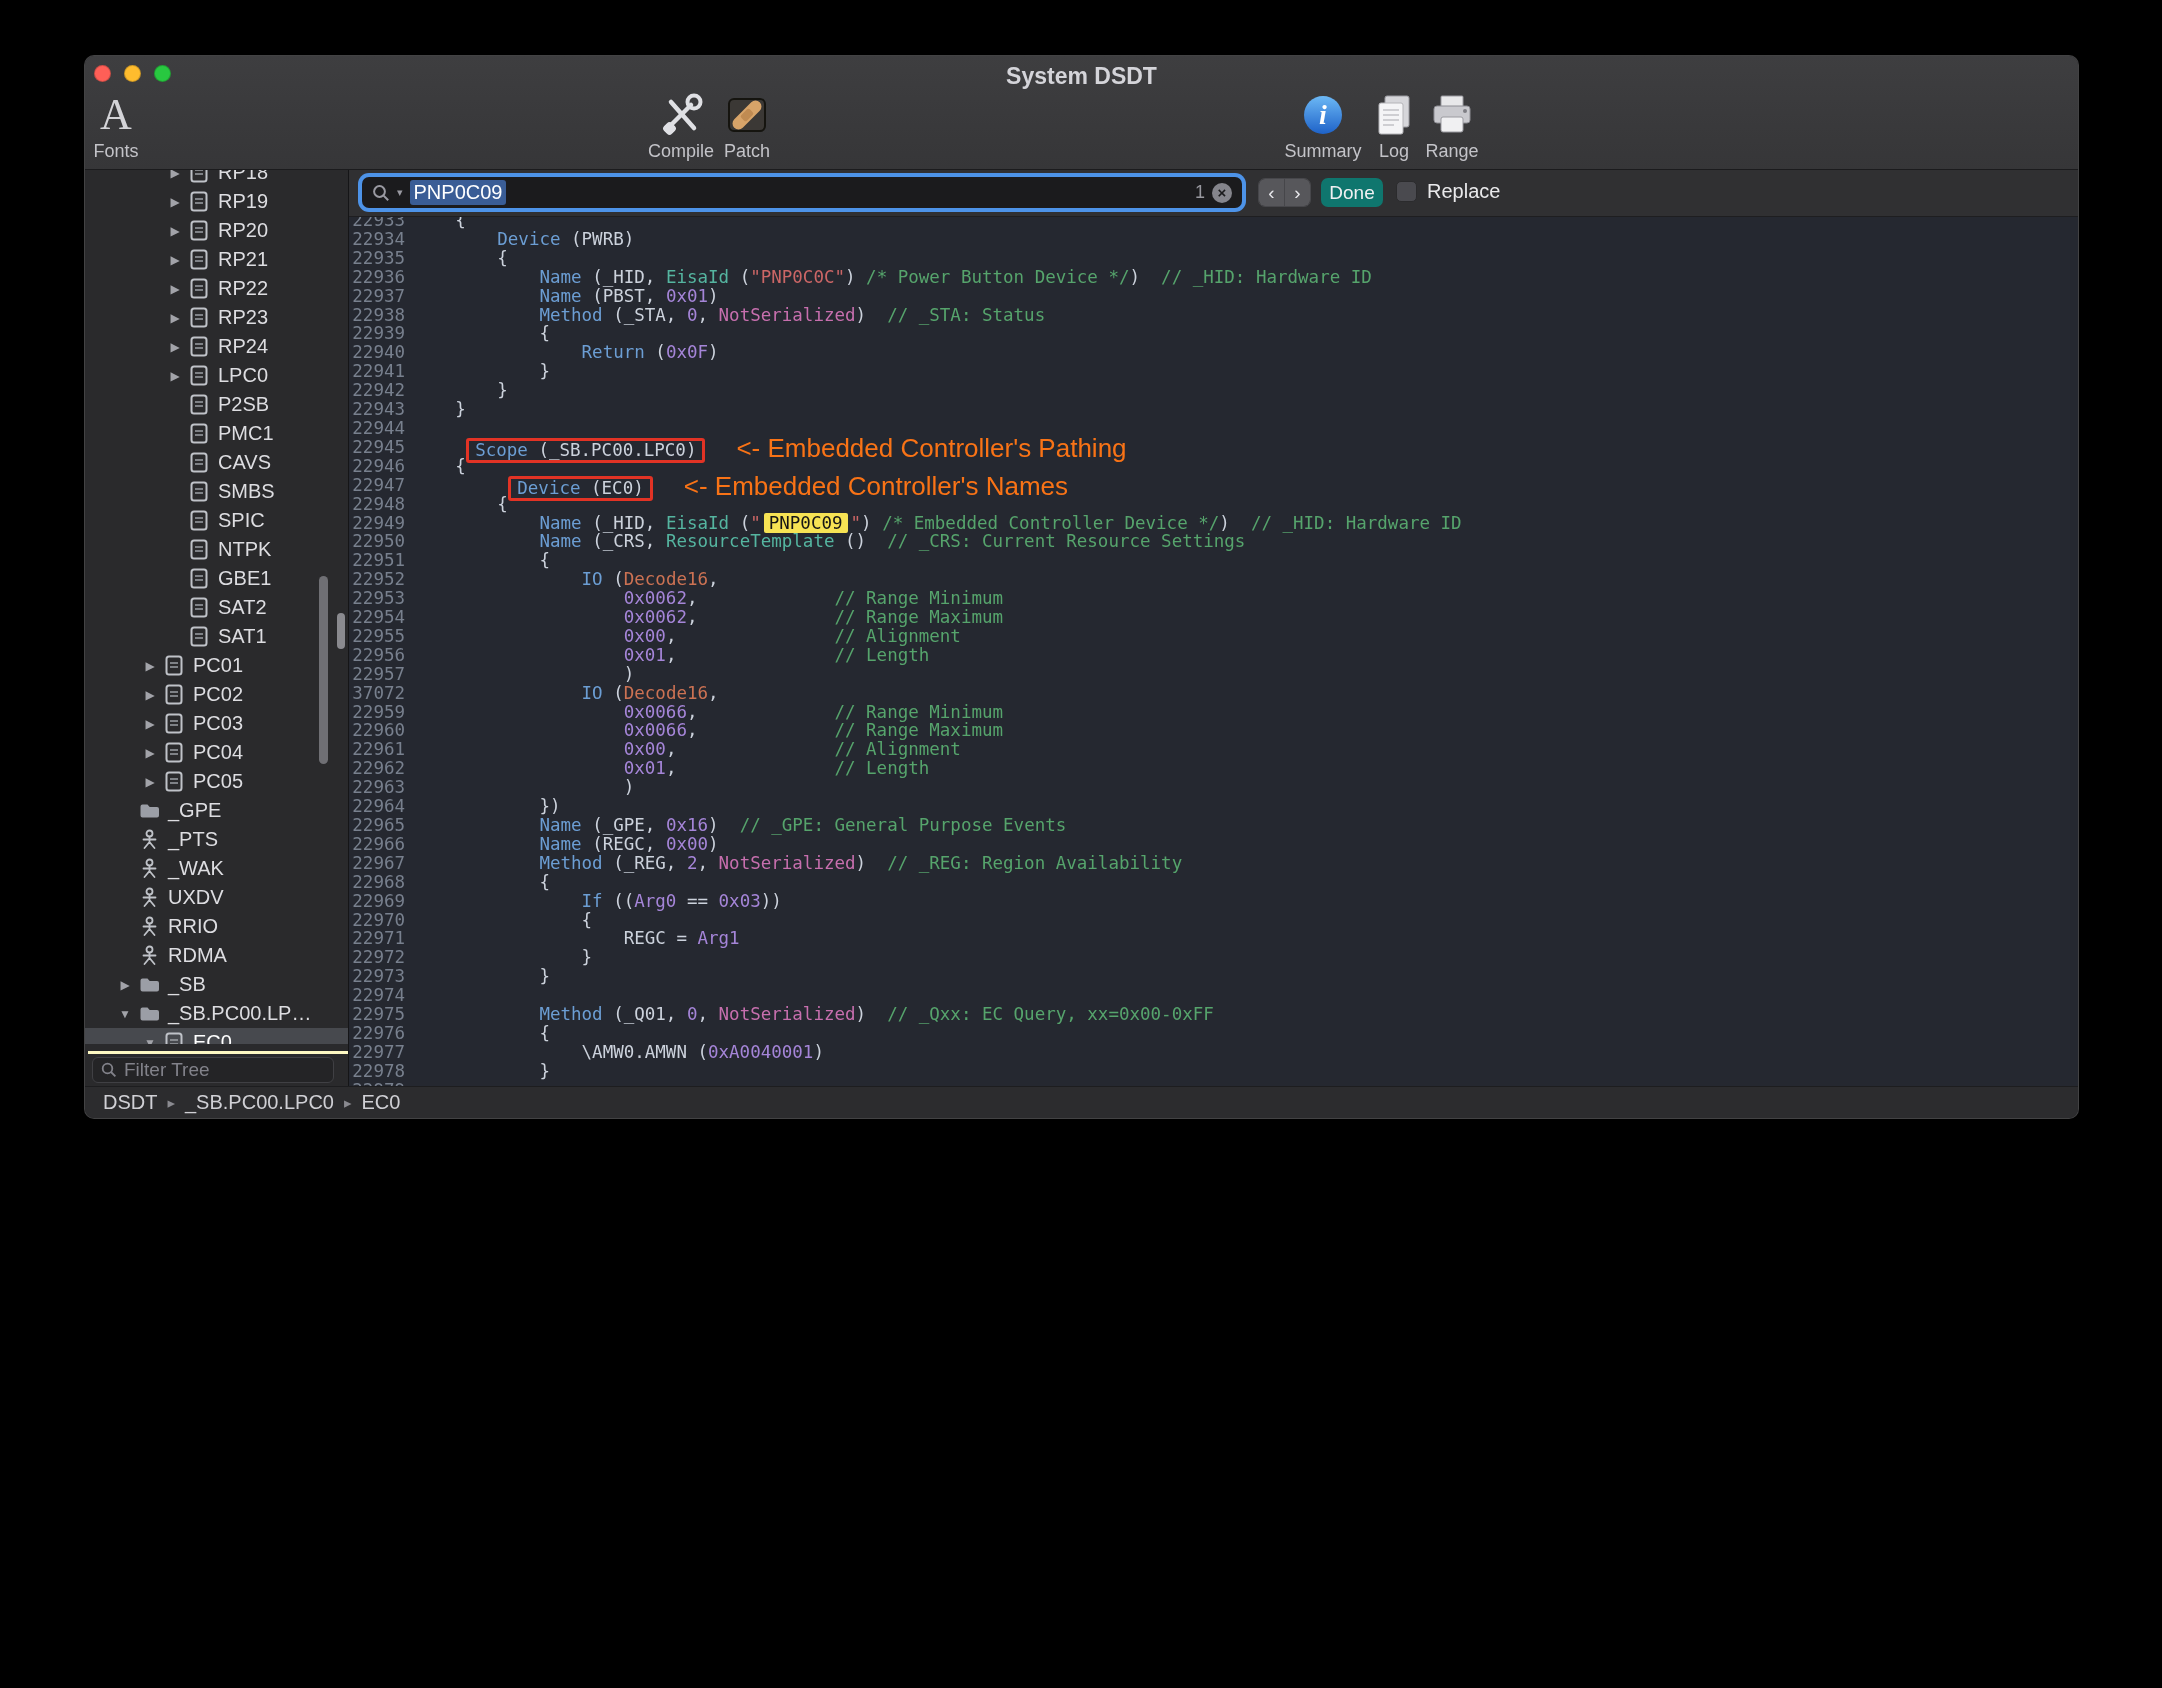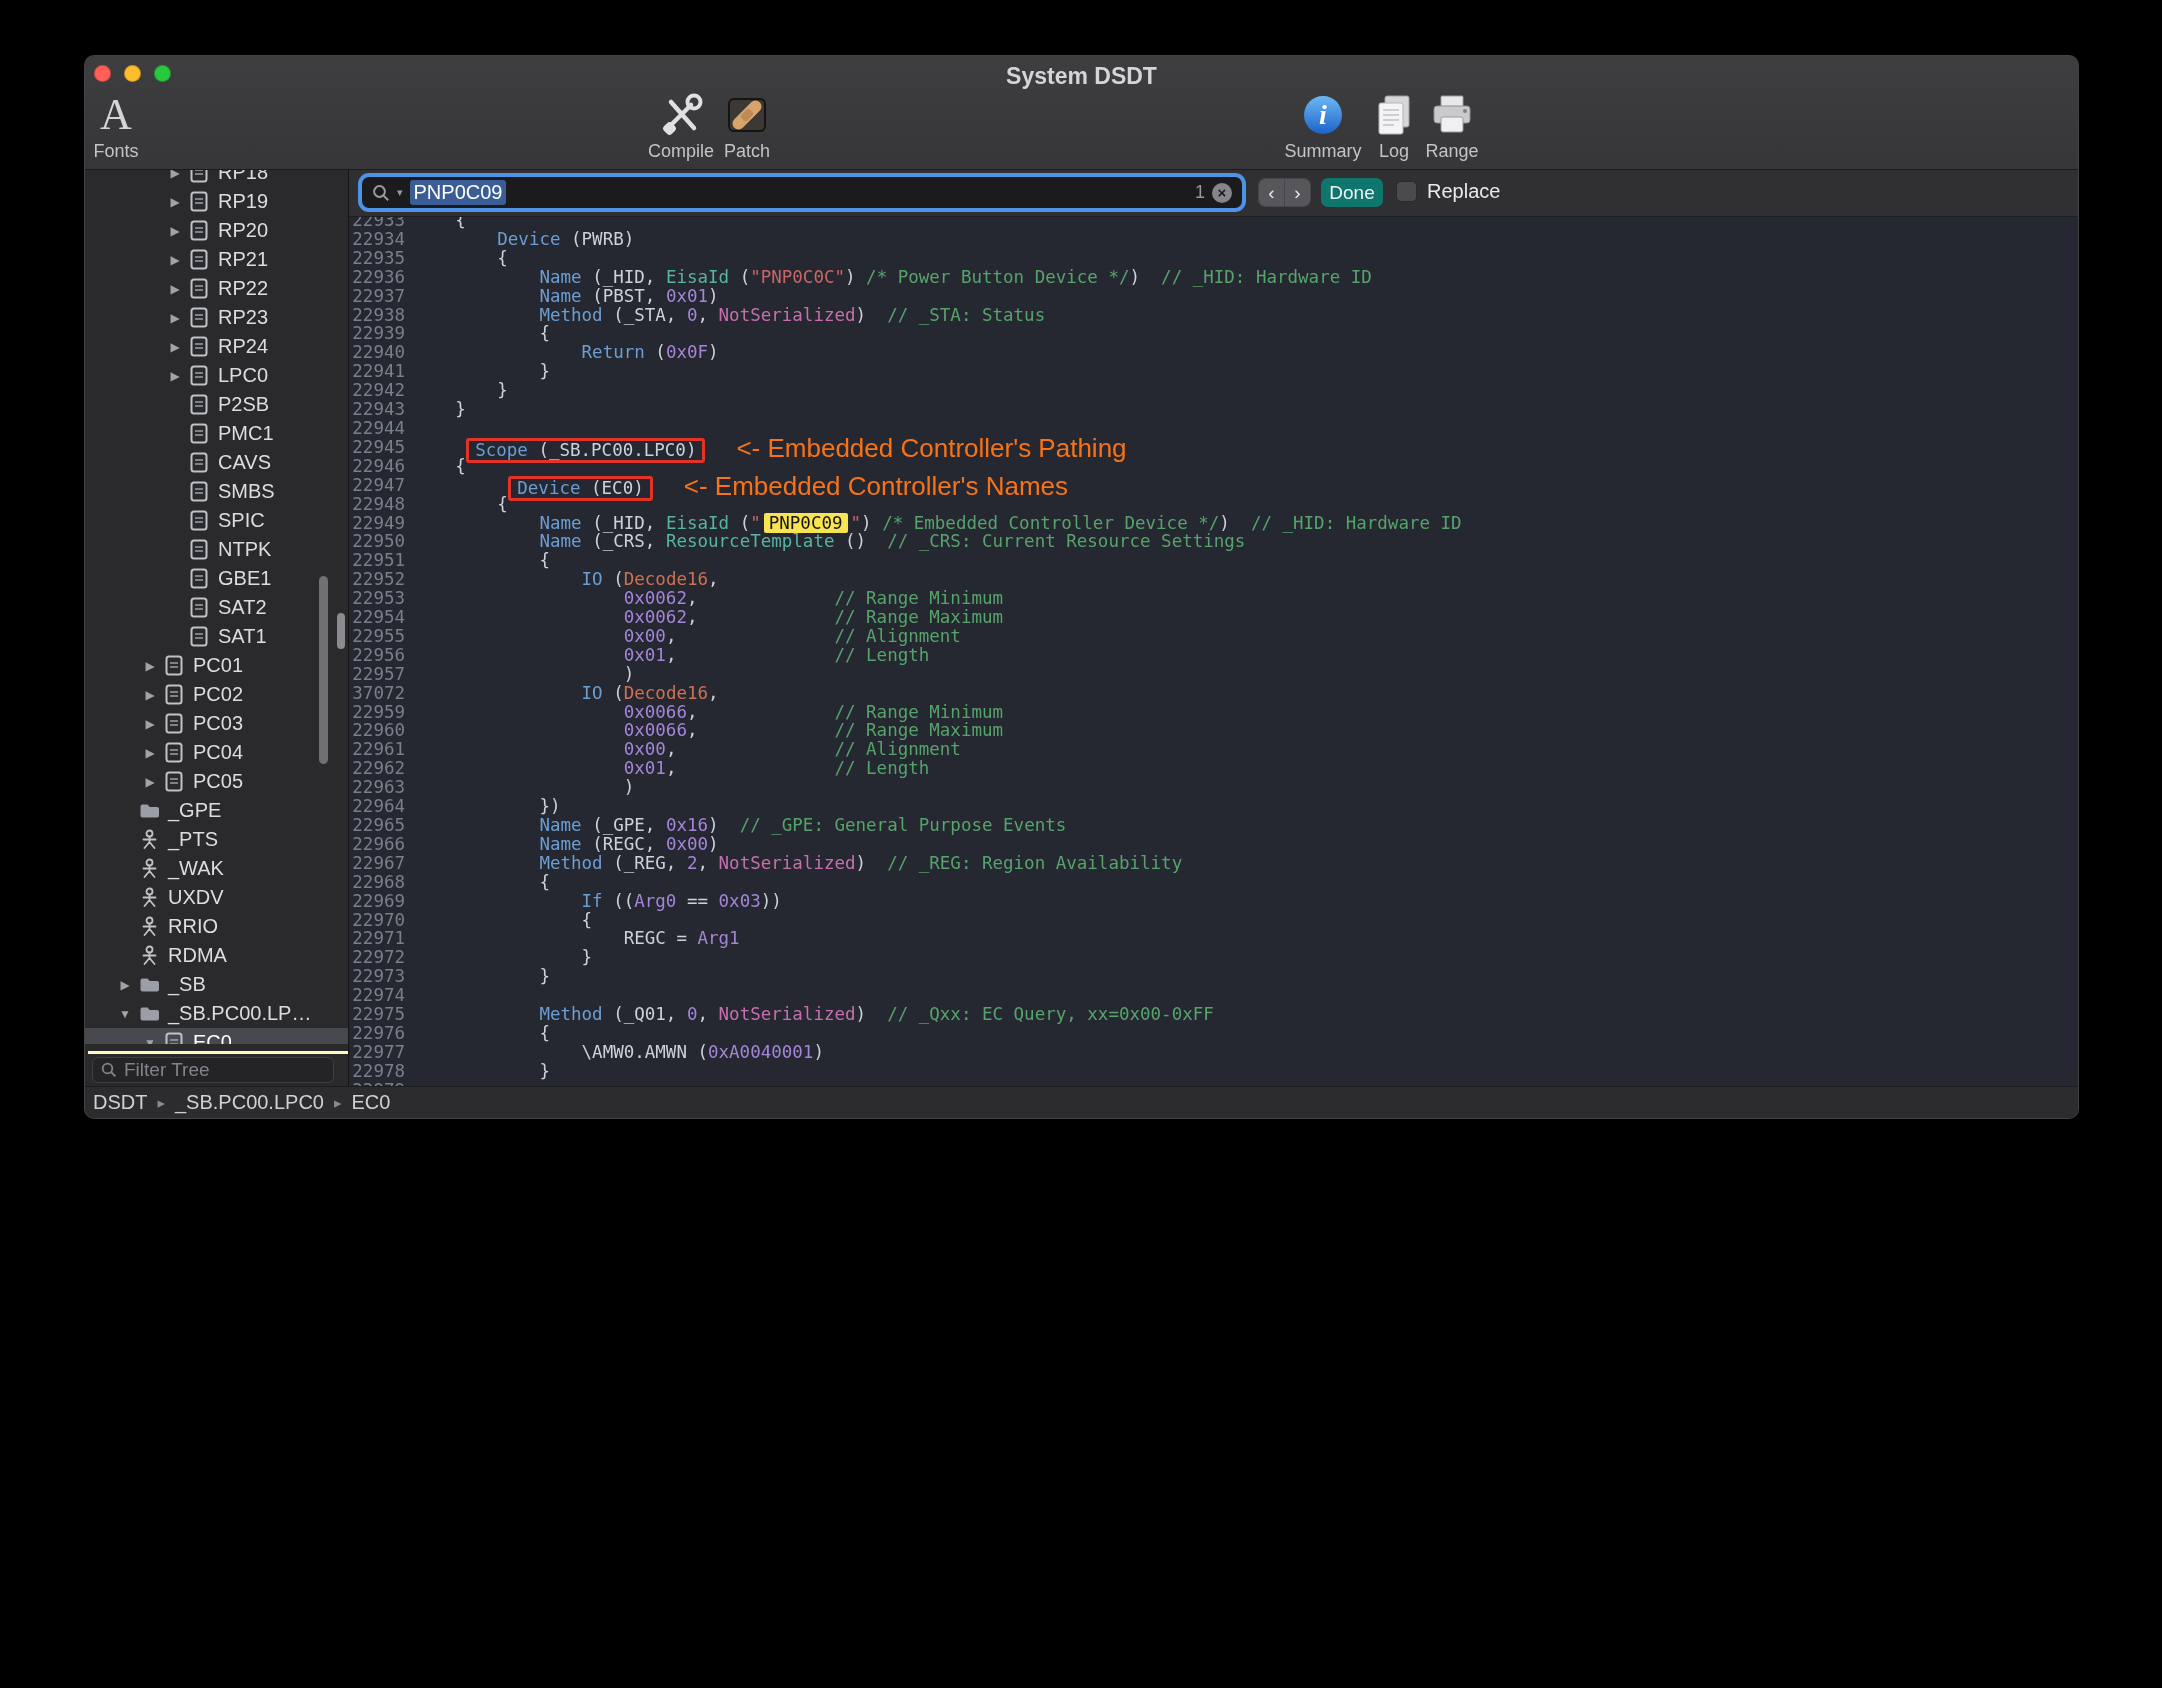--- a/index.html
+++ b/index.html
@@ -68,21 +68,21 @@
   .lc{flex:1;white-space:pre;}
   .tk-p{color:#ccd2dc}.tk-kw{color:#6c9ed4}.tk-fn{color:#55b5a0}.tk-str{color:#cc6666}
   .tk-num{color:#a585d8}.tk-mod{color:#c76fae}.tk-res{color:#cc7253}.tk-cmt{color:#56a46c}
   .tk-hl{background:#f7e354;color:#151515;padding:0 5px;border-radius:2px;margin:0 3px;}
   .tk-ann{font-family:"Liberation Sans",sans-serif;font-size:26px;color:#f97316;
           display:inline-block;line-height:18.92px;margin-left:20px;position:relative;top:1px;white-space:pre;}
   .redbox{display:inline-block;border:3px solid #e23325;border-radius:3px;padding:0 6px;
           margin:-4px 11px;line-height:18.92px;}
   
   .statusbar{position:absolute;left:0;right:0;bottom:0;height:31px;background:#2c2c2e;
-             border-top:1px solid #1d1d1f;display:flex;align-items:center;padding-left:8px;
+             border-top:1px solid #1d1d1f;display:flex;align-items:center;padding-left:18px;
              color:#d0d0d5;font-size:20px;}
   .crumbsep{color:#8a8a90;margin:0 10px;font-size:15px;}
 </style>
 </head>
 <body>
 
 <div class="window">
 
   <div class="titlebar">
     <div class="lights">

